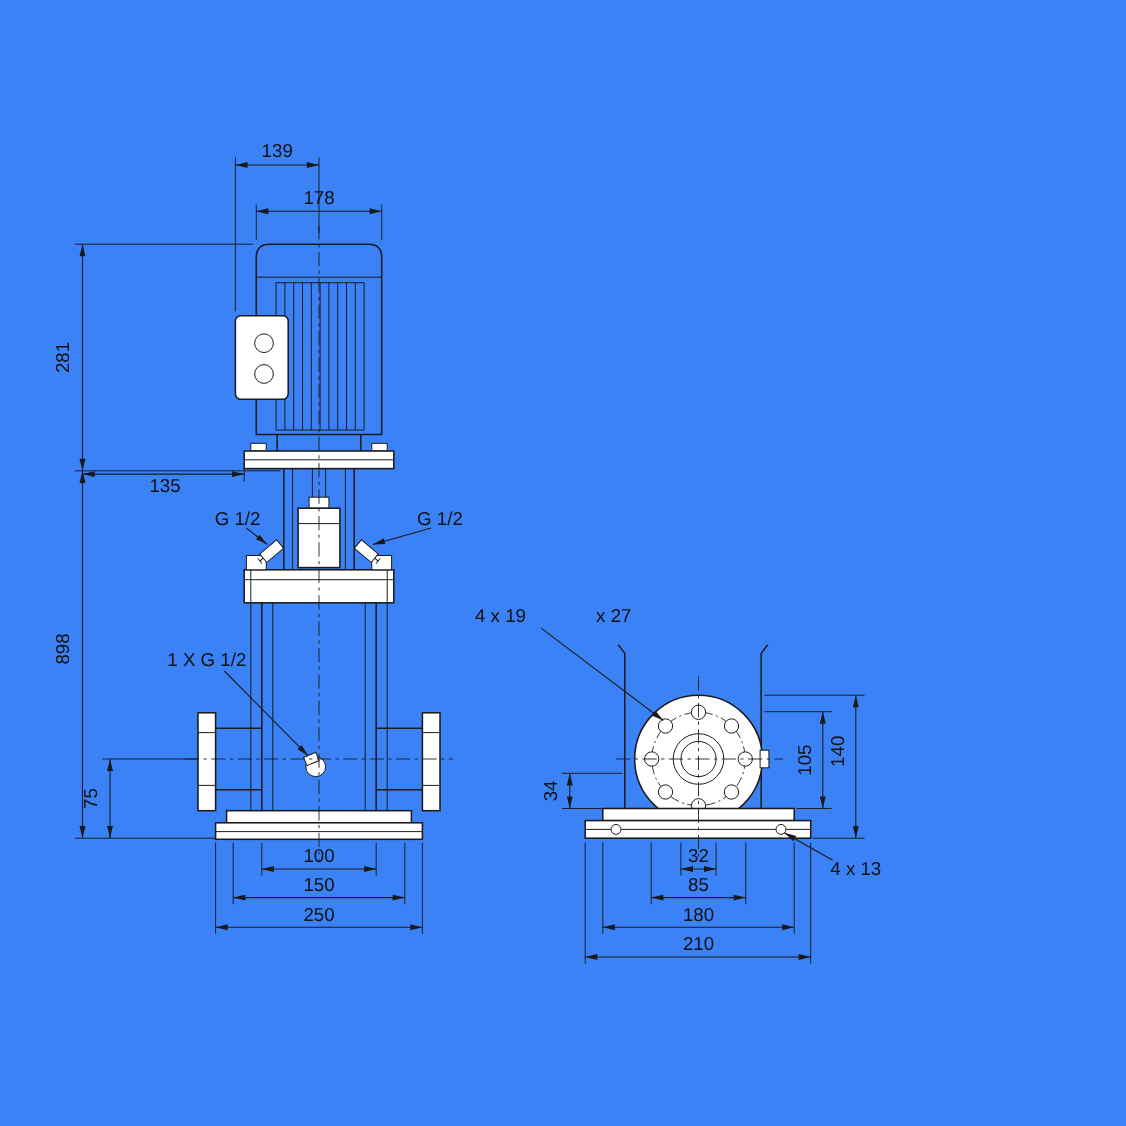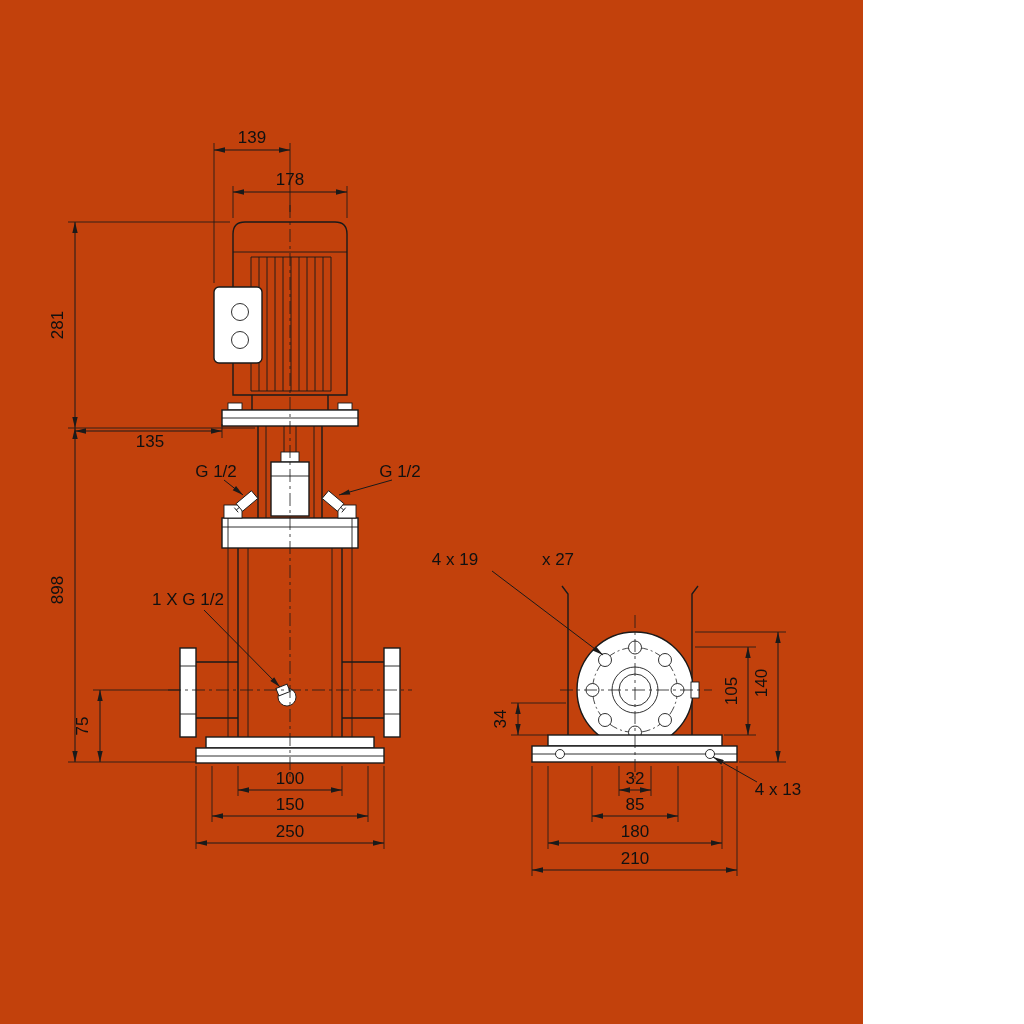--- a/index.html
+++ b/index.html
@@ -1,16 +1,16 @@
 <!DOCTYPE html>
 <html><head>
 <meta charset="utf-8">
 <style>
   html,body{margin:0;padding:0;background:#fff;}
-  #stage{position:relative;width:863px;height:1024px;background:#c2410c;overflow:hidden;
+  #stage{position:relative;width:1024px;height:1024px;background:#3b82f6;overflow:hidden;
          font-family:"Liberation Sans",sans-serif;text-decoration:underline;}
   svg text{font-family:"Liberation Sans",sans-serif;font-size:17px;fill:#111;}
   .ol{stroke:#1a1a1a;stroke-width:1.4;fill:none;}
   .th{stroke:#1a1a1a;stroke-width:0.9;fill:none;}
   .wf{stroke:#1a1a1a;stroke-width:1.4;fill:#fff;}
   .wt{stroke:#1a1a1a;stroke-width:0.9;fill:#fff;}
   .dim{stroke:#1a1a1a;stroke-width:1;fill:none;}
   .ext{stroke:#1a1a1a;stroke-width:0.85;fill:none;}
   .cl{stroke:#1a1a1a;stroke-width:0.8;fill:none;stroke-dasharray:13 4 3 4;}
   .bc{stroke:#1a1a1a;stroke-width:0.8;fill:none;stroke-dasharray:9 3 2 3;}

